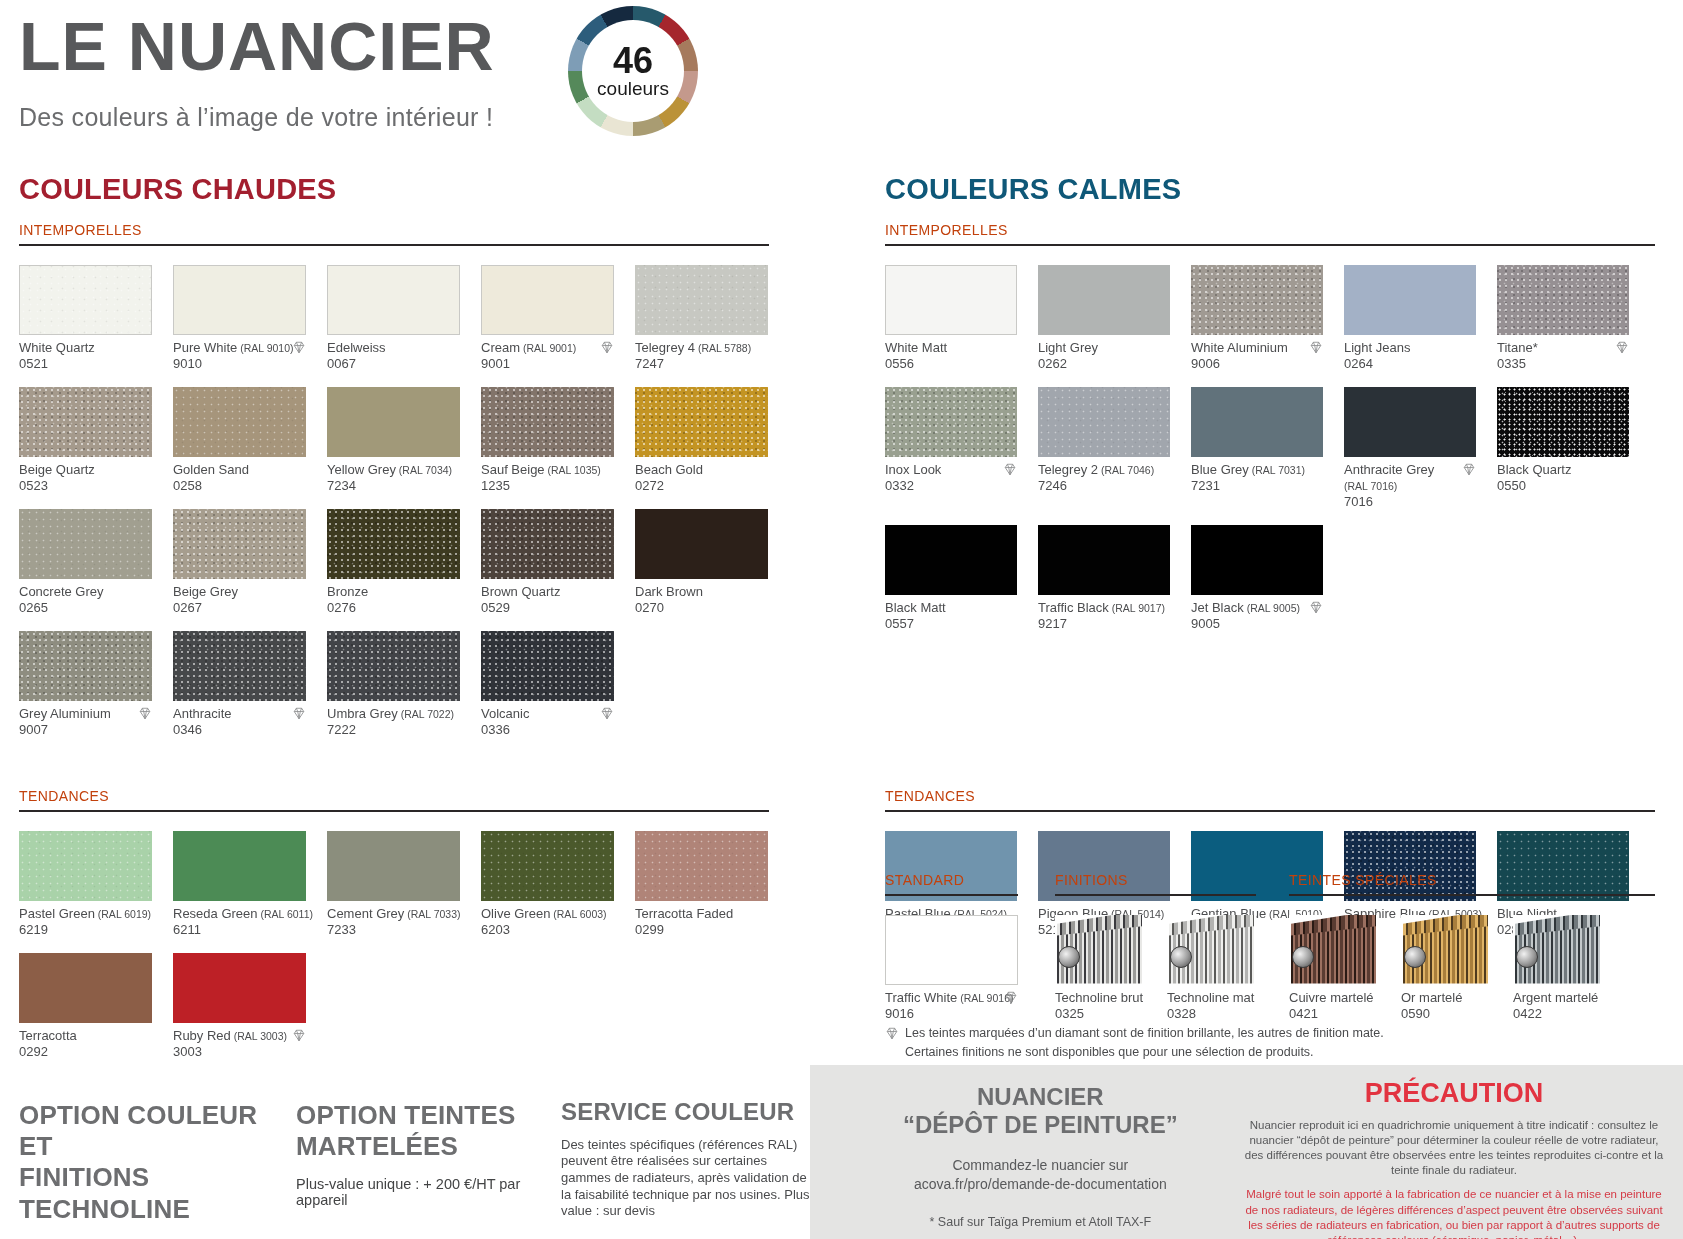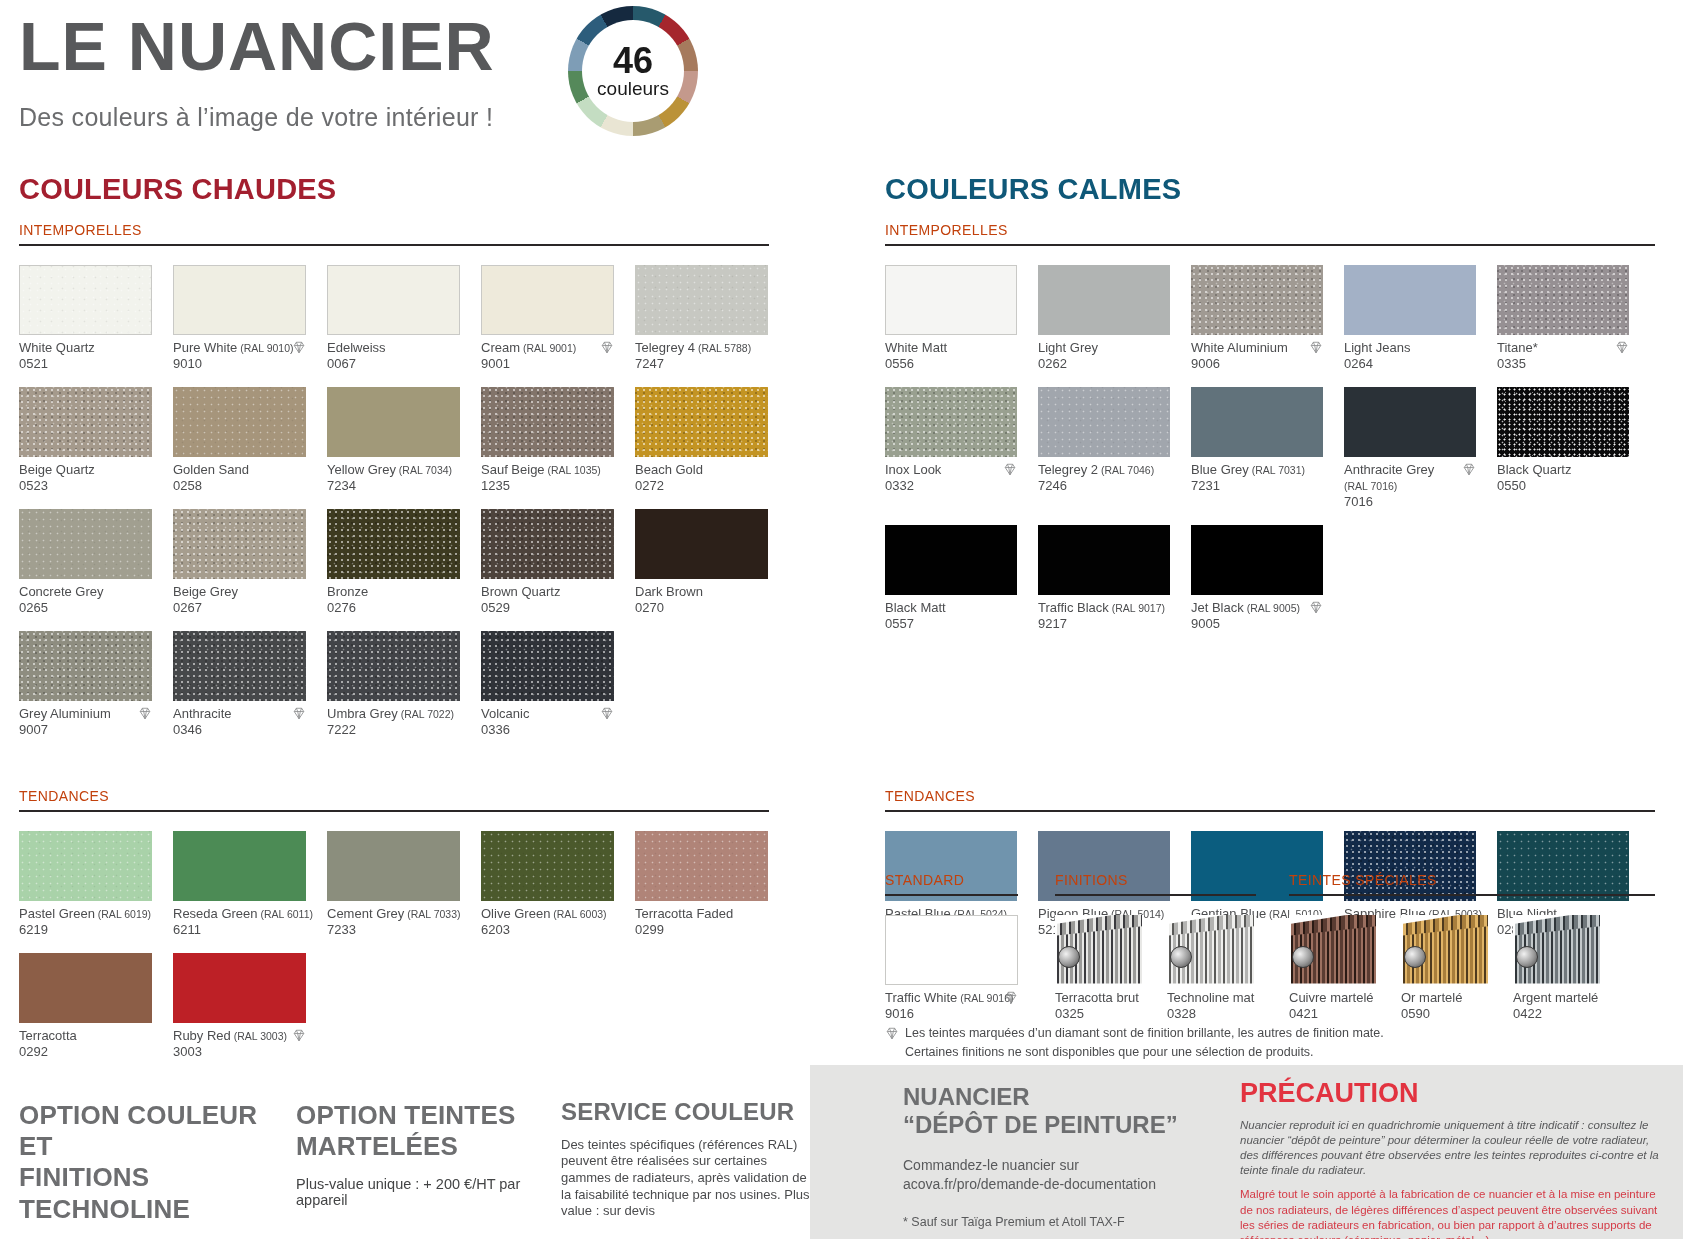--- a/index.html
+++ b/index.html
@@ -80,29 +80,29 @@
   .note .note-dia{position:absolute;left:0;top:3px;}
   .note .nl{padding-left:20px;}
 
   
   .opt-title{font-size:26px;line-height:1.2;font-weight:700;color:#6d6e70;letter-spacing:.2px;}
   .opt-text{margin-top:14px;font-size:14.5px;color:#434445;}
   #service p{margin:10px 0 0 0;font-size:13px;line-height:1.28;color:#4a4b4d;width:255px;}
   #service .opt-title{font-size:24px;}
 
   
-  #grey-box{left:810px;top:1065px;width:873px;height:174px;background:#e4e4e3;}
+  #grey-box{left:810px;top:1065px;width:873px;height:174px;background:#e4e4e3;text-align:center;}
   #nuancier-block{position:absolute;left:93px;top:18px;color:#6d6e70;}
   #nuancier-block .nb-title{font-size:24px;font-weight:700;line-height:1.18;}
   #nuancier-block .nb-text{margin-top:16px;font-size:14px;line-height:1.35;color:#58595b;}
   #nuancier-block .nb-foot{margin-top:22px;font-size:12.5px;color:#58595b;}
   #precaution-block{position:absolute;left:430px;top:14px;width:428px;}
   #precaution-block .pc-title{font-size:27px;font-weight:700;color:#e23340;line-height:1.1;}
   #precaution-block p{margin:9px 0 0 0;font-size:11.5px;line-height:1.32;}
-  #precaution-block .pc-grey{color:#58595b;font-style:italic;}
+  #precaution-block .pc-grey{color:#58595b;}
   #precaution-block .pc-red{color:#d43a46;}
 </style>
 </head>
 <body>
 
 <h1 class="abs" id="title">LE NUANCIER</h1>
 <div class="abs" id="subtitle">Des couleurs à l’image de votre intérieur !</div>
 
 <div class="abs" id="badge">
   <div class="ring" id="badge-ring" style="background: conic-gradient(rgb(38, 89, 107) 0deg, rgb(38, 89, 107) 30deg, rgb(165, 38, 45) 30deg, rgb(165, 38, 45) 60deg, rgb(166, 122, 93) 60deg, rgb(166, 122, 93) 90deg, rgb(196, 153, 140) 90deg, rgb(196, 153, 140) 120deg, rgb(187, 146, 56) 120deg, rgb(187, 146, 56) 150deg, rgb(169, 156, 114) 150deg, rgb(169, 156, 114) 180deg, rgb(233, 229, 211) 180deg, rgb(233, 229, 211) 210deg, rgb(196, 221, 194) 210deg, rgb(196, 221, 194) 240deg, rgb(85, 137, 90) 240deg, rgb(85, 137, 90) 270deg, rgb(126, 157, 182) 270deg, rgb(126, 157, 182) 300deg, rgb(45, 93, 124) 300deg, rgb(45, 93, 124) 330deg, rgb(21, 41, 63) 330deg, rgb(21, 41, 63) 360deg);"></div>
@@ -430,21 +430,21 @@
     <div class="sub" style="left:170px;width:201px;">
       <div class="grp-label">FINITIONS</div>
       <div class="rule"></div>
       <div class="grid g2">
           <div class="cell">
             <div class="chip rad" style="--l: #e8e8e6; --m: #9a9a98; --d: #3a3a3e;">
               <div class="caps"></div>
               <div class="rbody"></div>
               <div class="valve"></div>
             </div>
-            <div class="lrow"><span>Terracotta brut</span></div>
+            <div class="lrow"><span>Technoline brut</span></div>
             <div class="code">0325</div>
           </div>
           <div class="cell">
             <div class="chip rad" style="--l: #efefed; --m: #b3b3b1; --d: #5a5a58;">
               <div class="caps"></div>
               <div class="rbody"></div>
               <div class="valve"></div>
             </div>
             <div class="lrow"><span>Technoline mat</span></div>
             <div class="code">0328</div>

